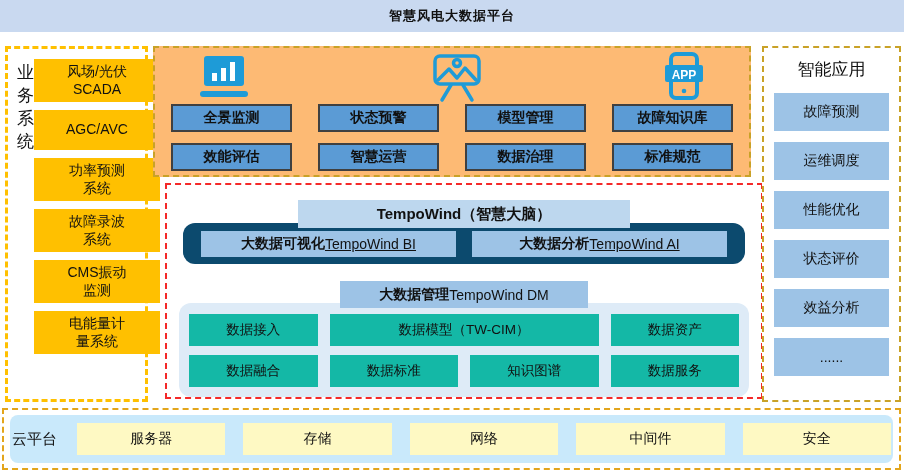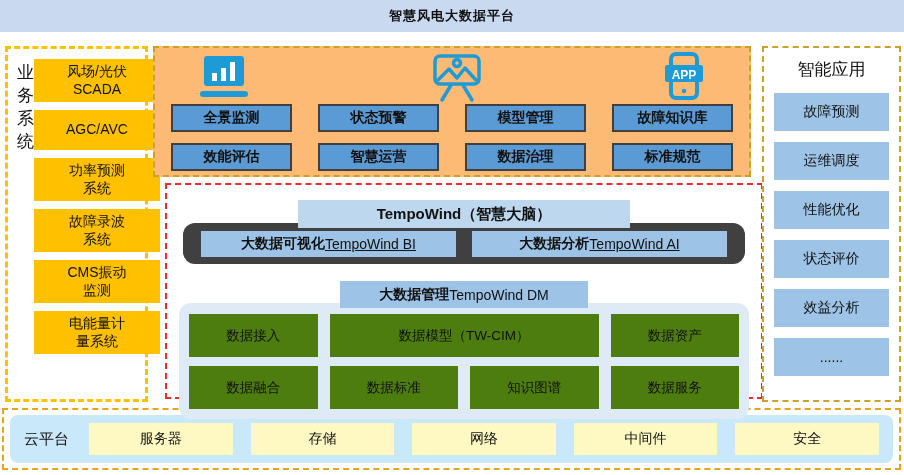--- a/index.html
+++ b/index.html
@@ -87,21 +87,21 @@
     position: relative; z-index: 2;
     width: 332px; height: 28px;
     margin: 15px auto -5px auto;
     background: #BDD7EE;
     display: flex; align-items: center; justify-content: center;
     font-size: 15px; font-weight: bold;
   }
   .brain-container {
     position: relative; z-index: 1;
     margin: 0 16px;
-    background: #404040;
+    background: #0c4a6e;
     border-radius: 12px;
     padding: 8px 18px 7px 18px;
     display: flex; gap: 16px;
   }
   .bi-box {
     flex: 1; height: 26px;
     background: #9DC3E6;
     display: flex; align-items: center; justify-content: center;
     font-size: 14px;
   }
@@ -120,22 +120,22 @@
     position: relative; z-index: 1;
     margin: 0 12px;
     background: #DEEBF7;
     border-radius: 12px;
     padding: 11px 10px 10px 10px;
     display: grid;
     grid-template-columns: repeat(4, 1fr);
     gap: 9px 12px;
   }
   .dm-box {
-    background: #4d7c0f;
-    height: 43px;
+    background: #14b8a6;
+    height: 32px;
     display: flex; align-items: center; justify-content: center;
     font-size: 13.5px;
   }
   .span2 { grid-column: 2 / 4; }
   
   .right-panel {
     position: absolute;
     left: 762px; top: 46px;
     width: 139px; height: 356px;
     border: 2px dashed #C9A227;
@@ -157,21 +157,21 @@
     width: 899px; height: 62px;
     border: 2px dashed #E3A51B;
     background: #fff;
     padding: 5px 6px;
   }
   .bottom-inner {
     height: 100%;
     background: #C9E9FB;
     border-radius: 8px;
     display: flex; align-items: center;
-    padding: 0 14px;
+    padding: 0 2px;
     gap: 18px;
   }
   .cloud-label { font-size: 15px; white-space: nowrap; padding-right: 2px; }
   .cyan-box {
     flex: 1;
     background: #fef9c3;
     height: 32px;
     display: flex; align-items: center; justify-content: center;
     font-size: 14px;
   }

